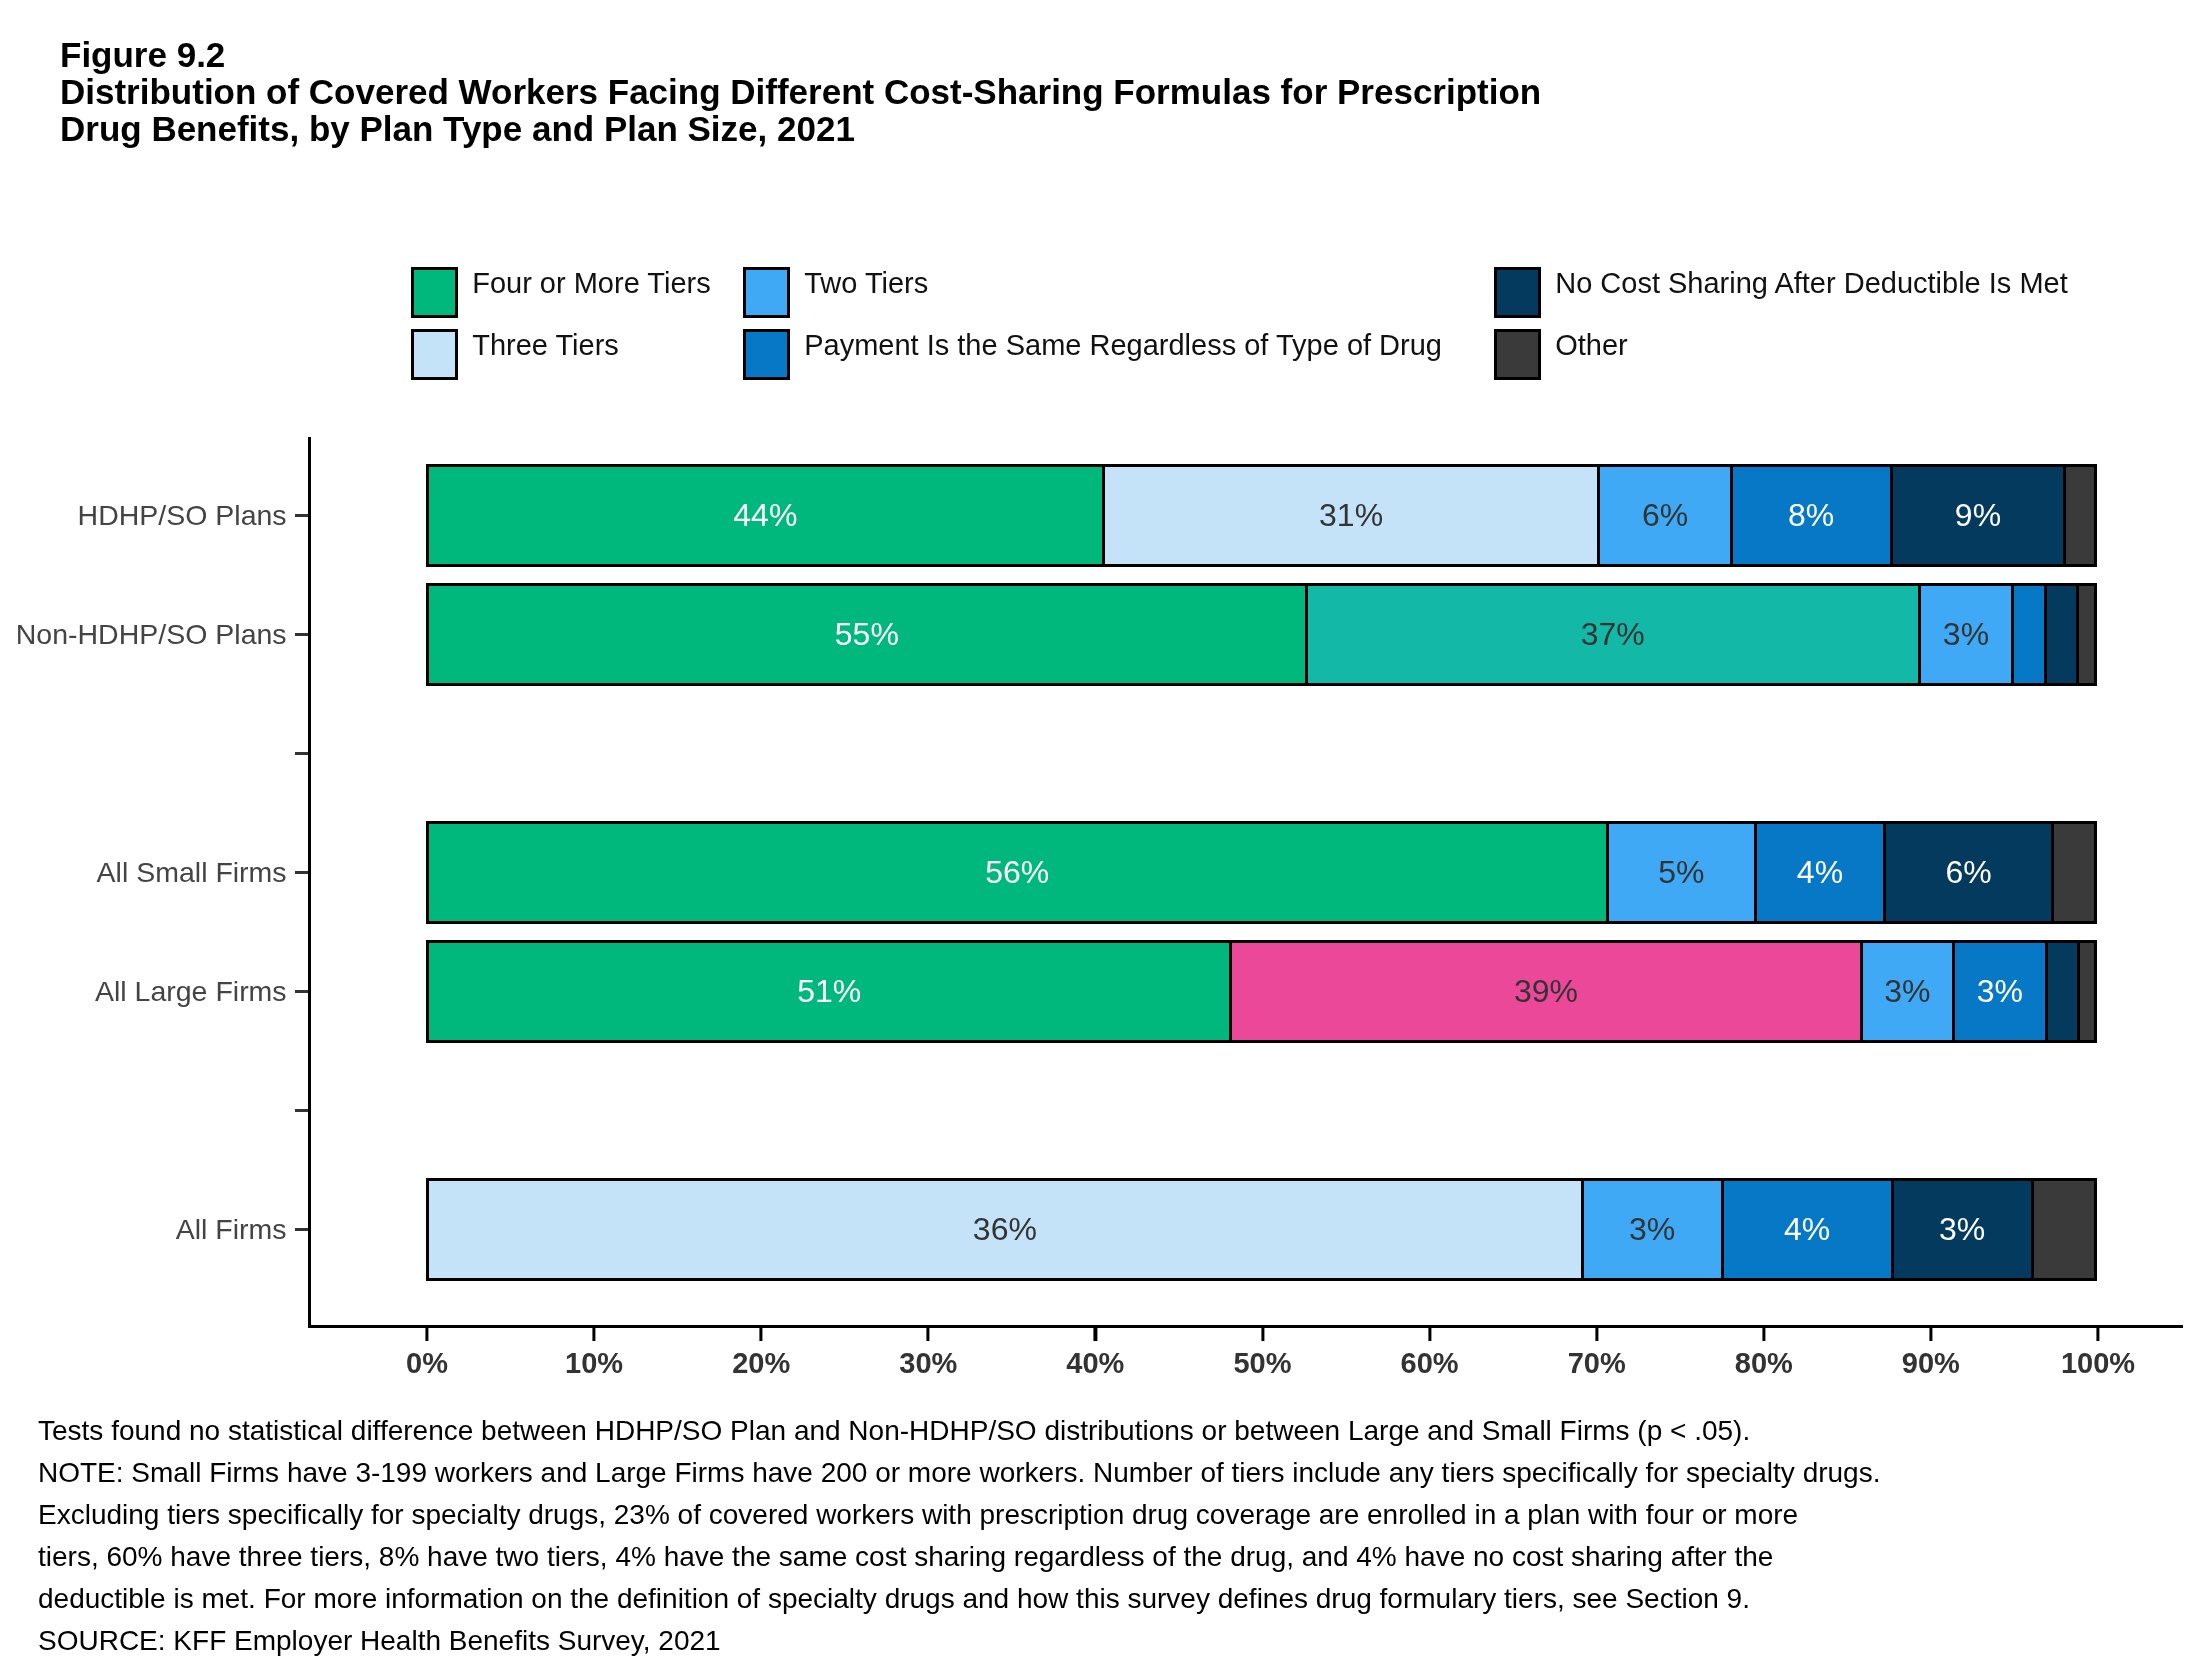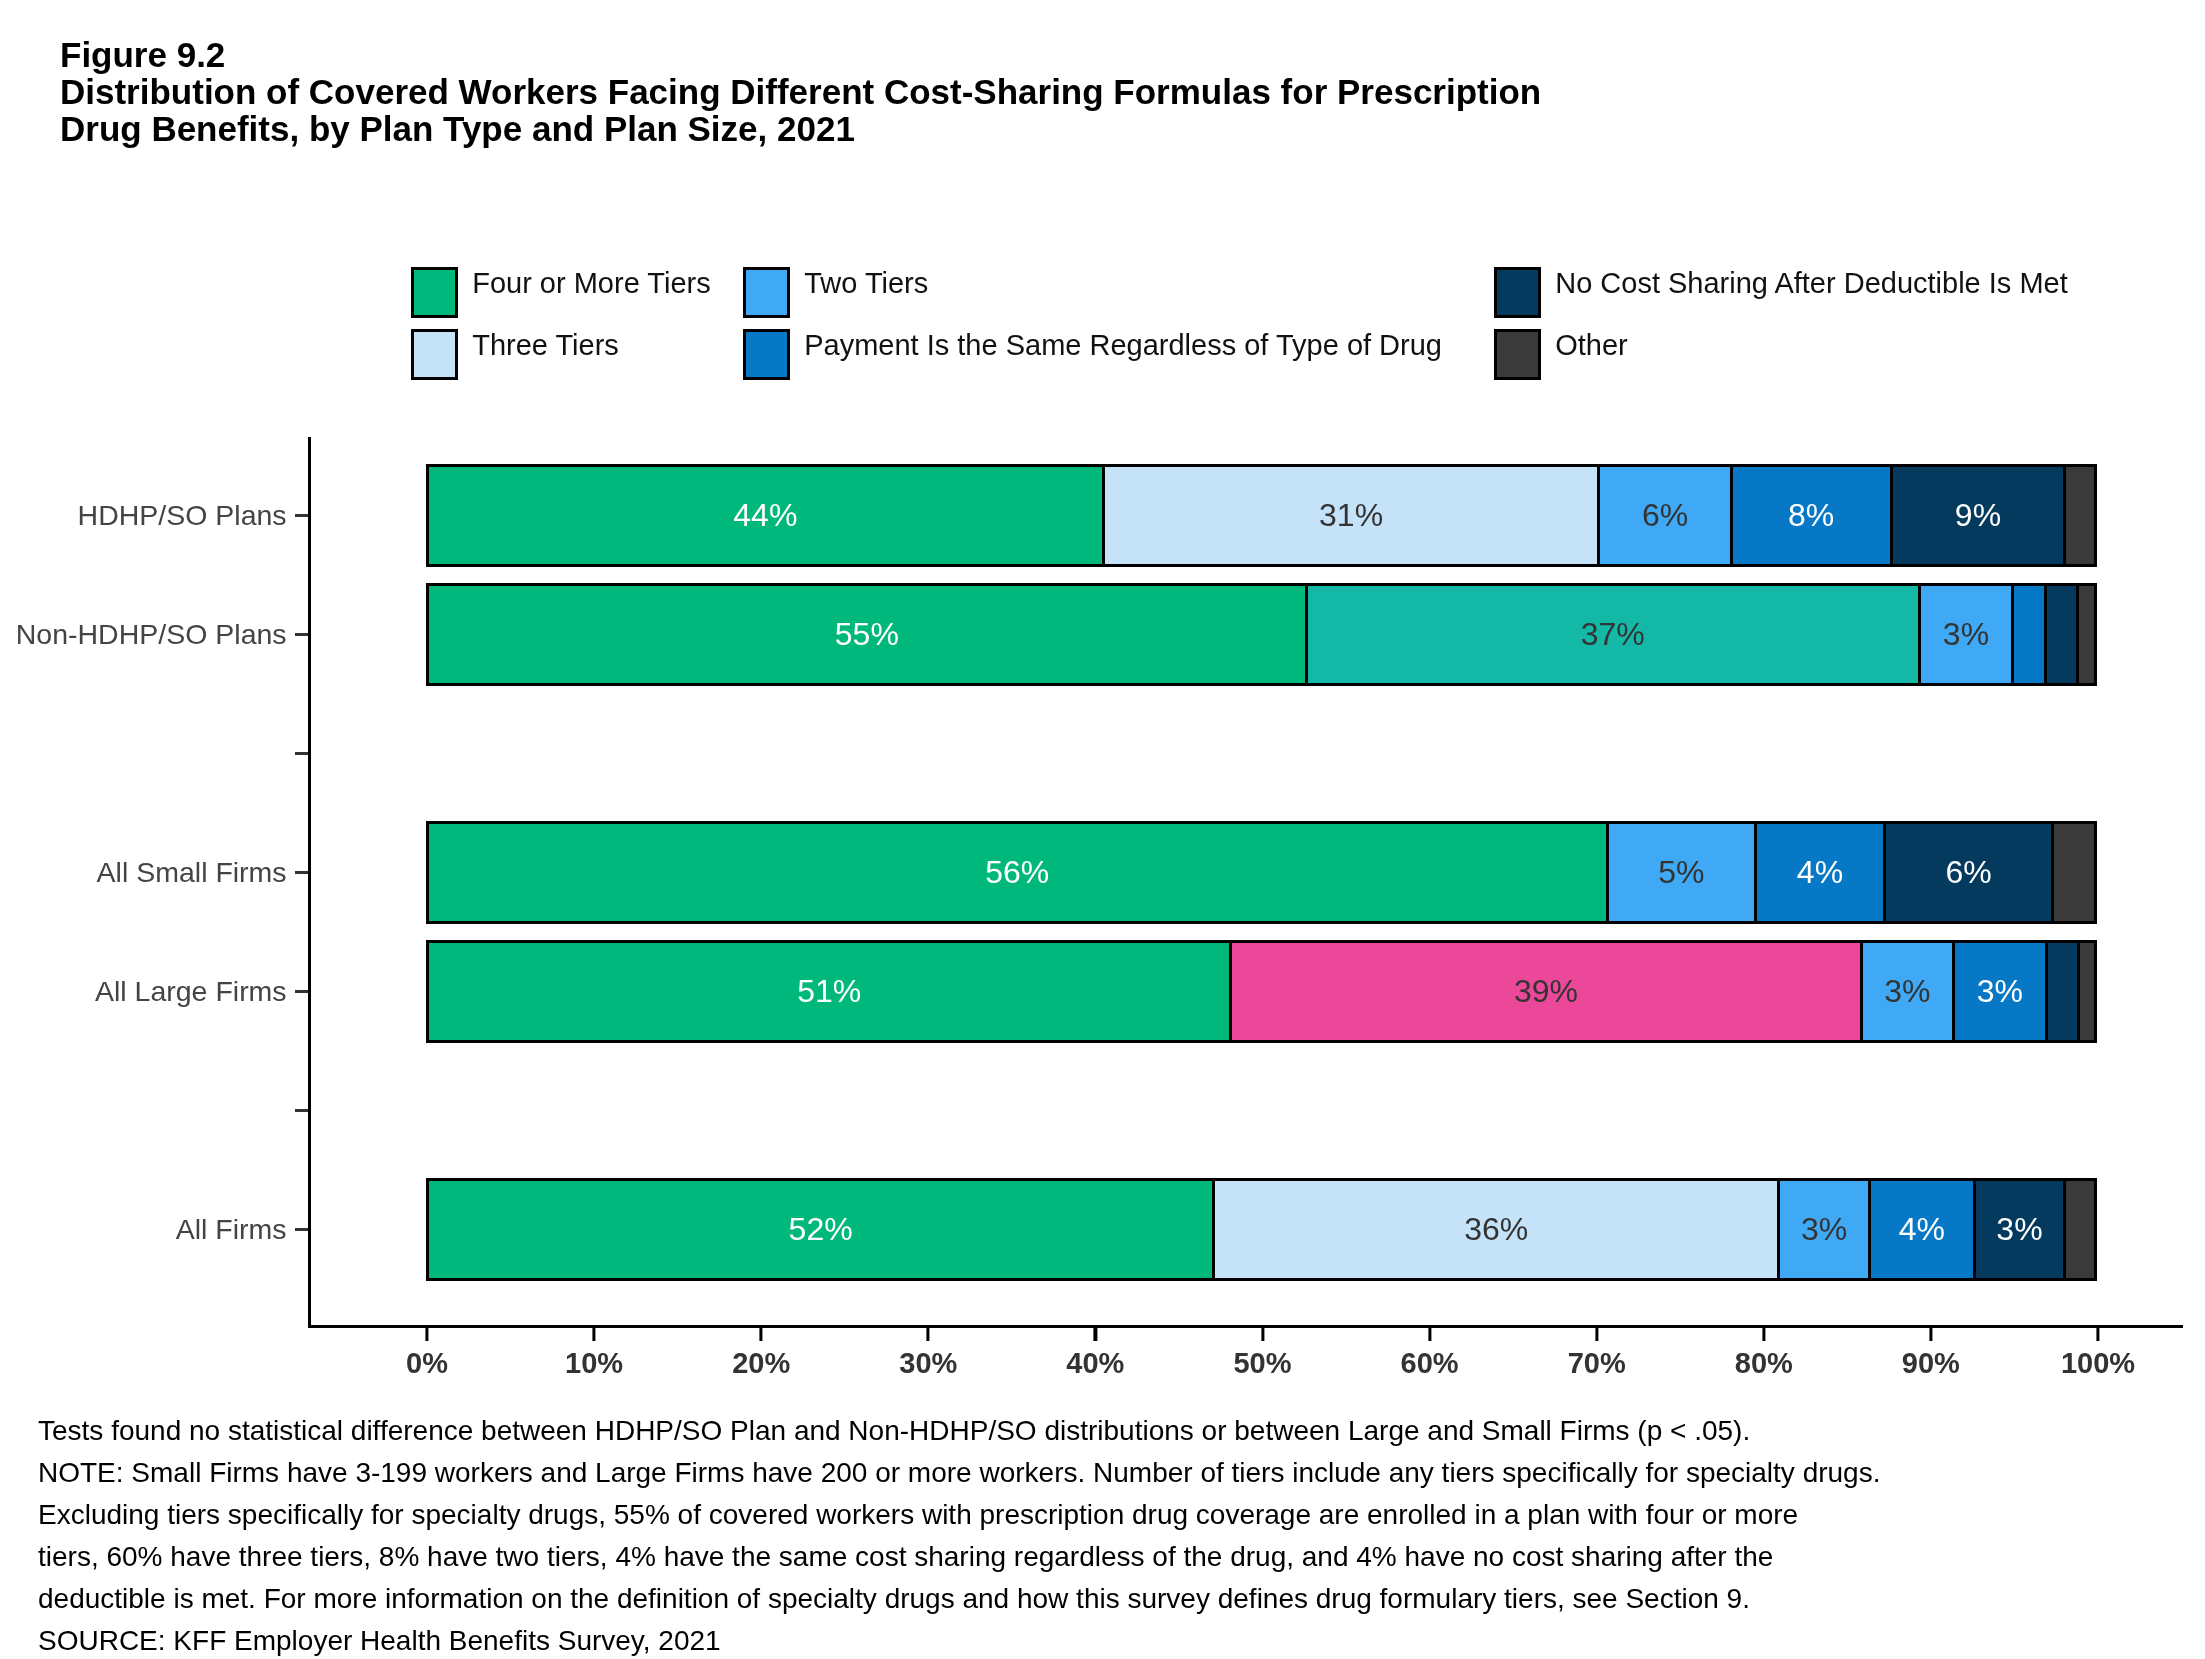--- a/index.html
+++ b/index.html
@@ -191,23 +191,20 @@
           <div class="seg" style="flex-grow: 3; background: rgb(7, 120, 197);">
             <div class="seg-label" style="color: rgb(255, 255, 255);">3%</div>
           </div>
           <div class="seg" style="flex-grow: 2; background: rgb(4, 58, 94);"></div>
           <div class="seg" style="flex-grow: 1; background: rgb(58, 58, 58);"></div>
         </div>
       </div>
       <div class="rowslot"></div>
       <div class="rowslot">
         <div class="bar">
-          <div class="seg" style="flex-grow: 52; background: rgb(0, 184, 124);">
-            <div class="seg-label" style="color: rgb(255, 255, 255);">52%</div>
-          </div>
           <div class="seg" style="flex-grow: 36; background: rgb(197, 227, 248);">
             <div class="seg-label" style="color: rgb(51, 51, 51);">36%</div>
           </div>
           <div class="seg" style="flex-grow: 3; background: rgb(63, 169, 245);">
             <div class="seg-label" style="color: rgb(51, 51, 51);">3%</div>
           </div>
           <div class="seg" style="flex-grow: 4; background: rgb(7, 120, 197);">
             <div class="seg-label" style="color: rgb(255, 255, 255);">4%</div>
           </div>
           <div class="seg" style="flex-grow: 3; background: rgb(4, 58, 94);">
@@ -240,18 +237,18 @@
     <div class="xtick-label" style="left: 80%;">80%</div>
     <div class="xtick" style="left: 90%;"></div>
     <div class="xtick-label" style="left: 90%;">90%</div>
     <div class="xtick" style="left: 100%;"></div>
     <div class="xtick-label" style="left: 100%;">100%</div>
   </div>
 
 <div class="notes">
     <div class="note-line">Tests found no statistical difference between HDHP/SO Plan and Non-HDHP/SO distributions or between Large and Small Firms (p &lt; .05).</div>
     <div class="note-line">NOTE: Small Firms have 3-199 workers and Large Firms have 200 or more workers. Number of tiers include any tiers specifically for specialty drugs.</div>
-    <div class="note-line">Excluding tiers specifically for specialty drugs, 55% of covered workers with prescription drug coverage are enrolled in a plan with four or more</div>
+    <div class="note-line">Excluding tiers specifically for specialty drugs, 23% of covered workers with prescription drug coverage are enrolled in a plan with four or more</div>
     <div class="note-line">tiers, 60% have three tiers, 8% have two tiers, 4% have the same cost sharing regardless of the drug, and 4% have no cost sharing after the</div>
     <div class="note-line">deductible is met. For more information on the definition of specialty drugs and how this survey defines drug formulary tiers, see Section 9.</div>
     <div class="note-line">SOURCE: KFF Employer Health Benefits Survey, 2021</div>
   </div>
 
 
 </body></html>

